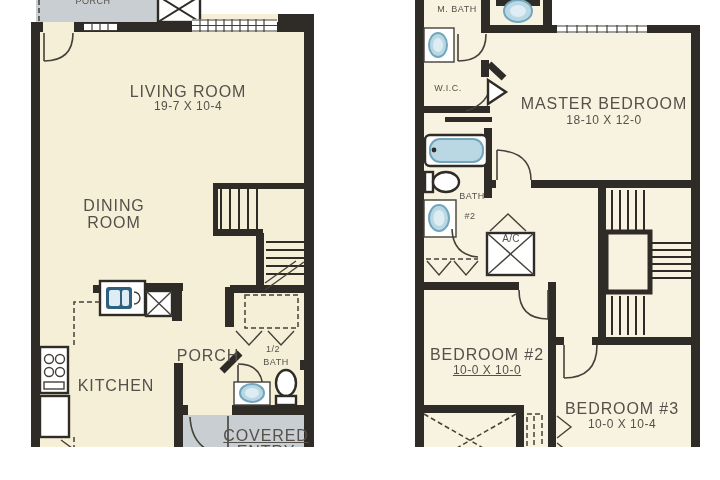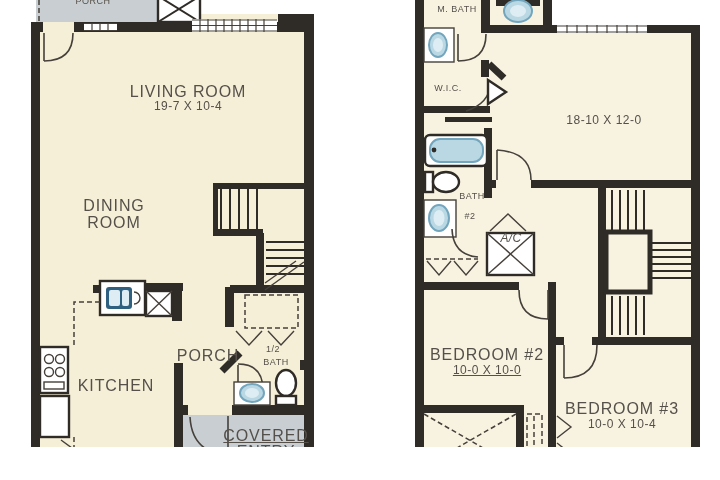--- a/index.html
+++ b/index.html
@@ -24,21 +24,21 @@
   .dash{stroke:#45403a;stroke-width:1.5;fill:none;stroke-dasharray:5 3;}
   .winline{stroke:#45403a;stroke-width:1.2;fill:none;}
   .winbox{fill:#ffffff;}
   
   .lbl{
     position:absolute;color:#55504a;letter-spacing:0.9px;white-space:nowrap;
     transform:translateX(-50%);font-size:16px;line-height:13px;text-align:center;
   }
   .dim{font-size:12px;letter-spacing:0.5px;}
   .sm{font-size:9px;letter-spacing:0.5px;}
-  .xs{font-size:12px;letter-spacing:0.3px;font-style:italic;}
+  .xs{font-size:10px;letter-spacing:0.3px;}
 </style>
 </head>
 <body>
 
 <div class="stage">
 
 <svg width="720" height="480" viewBox="0 0 720 480">
 
   <g>
     <rect class="floor1" x="36" y="14" width="272" height="458"></rect>
@@ -372,20 +372,21 @@
 
 <div class="lbl sm" style="left:273px;top:343px;">1/2</div>
 <div class="lbl sm" style="left:276px;top:356px;">BATH</div>
 
 <div class="lbl" style="left:266px;top:429px;text-decoration:underline;">COVERED</div>
 <div class="lbl" style="left:266px;top:445px;">ENTRY</div>
 
 <div class="lbl sm" style="left:457px;top:3px;">M. BATH</div>
 <div class="lbl sm" style="left:448px;top:82px;">W.I.C.</div>
 
+<div class="lbl" style="left:604px;top:97px;">MASTER BEDROOM</div>
 <div class="lbl dim" style="left:604px;top:114px;">18-10 X 12-0</div>
 
 <div class="lbl sm" style="left:472px;top:190px;">BATH</div>
 <div class="lbl sm" style="left:470px;top:210px;">#2</div>
 
 <div class="lbl xs" style="left:511px;top:232px;">A/C</div>
 
 <div class="lbl" style="left:487px;top:348px;">BEDROOM #2</div>
 <div class="lbl dim" style="left:487px;top:364px;text-decoration:underline;">10-0 X 10-0</div>
 

